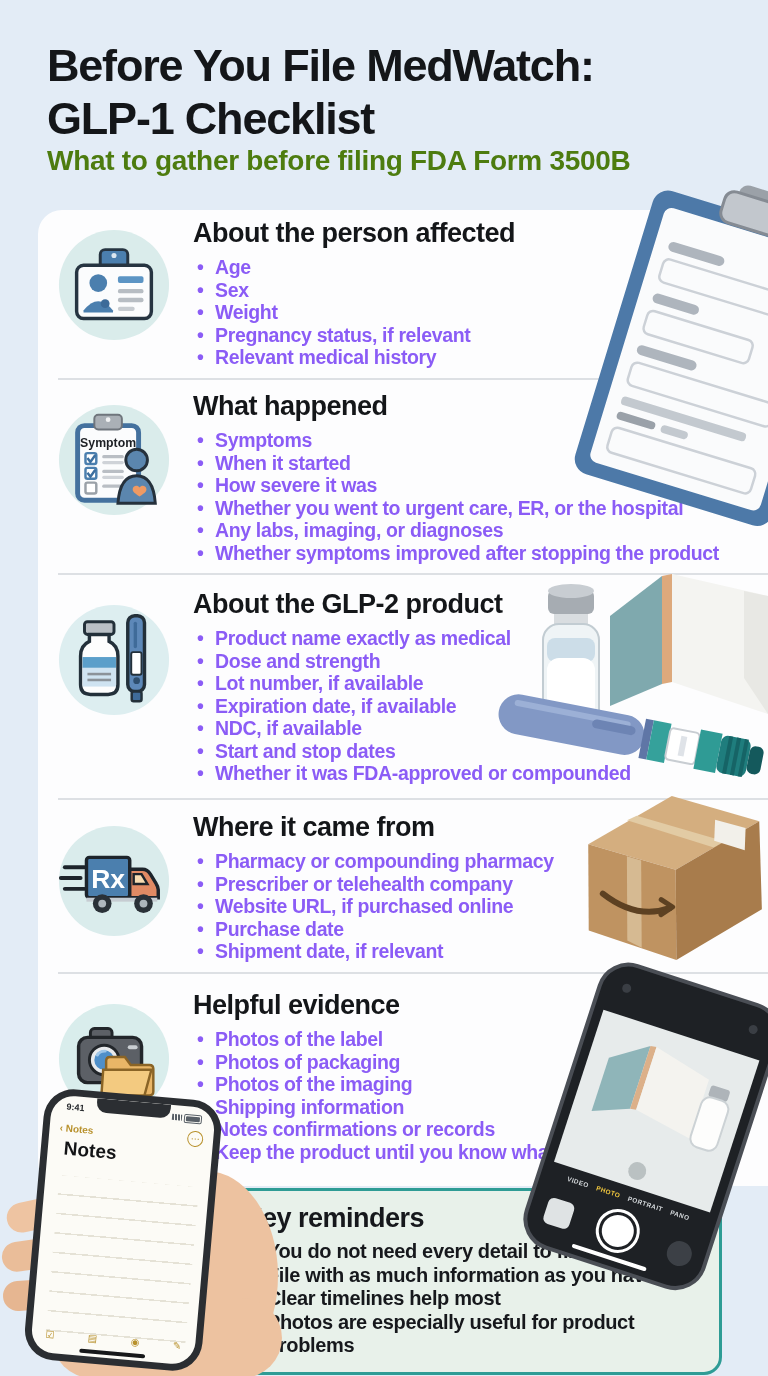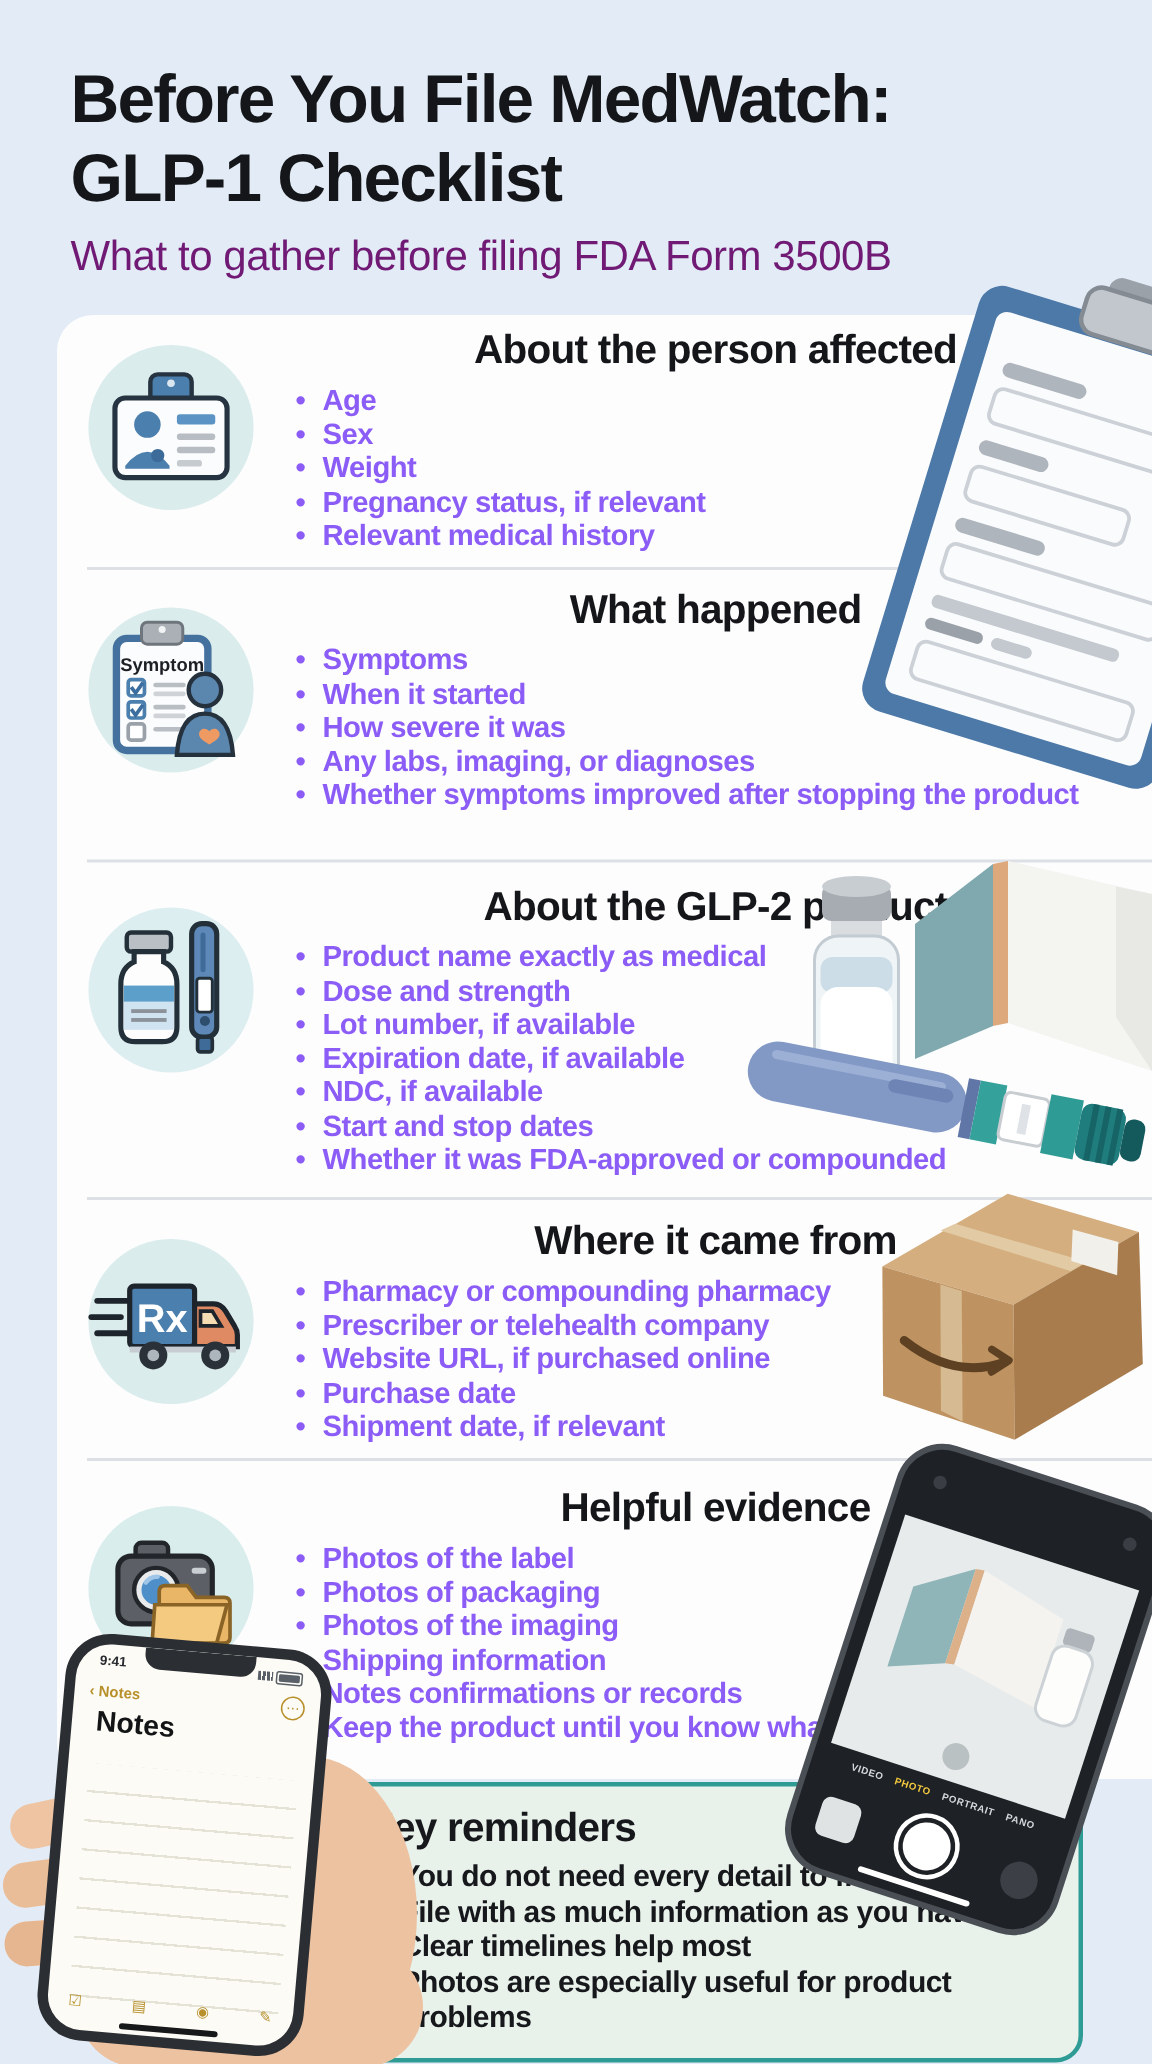--- a/index.html
+++ b/index.html
@@ -1,30 +1,30 @@
 <!DOCTYPE html>
 <html><head>
 <meta charset="utf-8">
 <style>
   html,body{margin:0;padding:0;background:#aab4c0;}
   .canvas{position:relative;width:768px;height:1376px;background:#e3ecf6;overflow:hidden;
     font-family:"Liberation Sans",sans-serif;color:#16181c;margin:0 auto;}
   
   .hdr{position:absolute;left:47px;top:40px;z-index:2;}
   .t1,.t2{font-size:45px;font-weight:bold;letter-spacing:-1.2px;line-height:1.17;color:#141619;}
-  .subtitle{font-size:28px;font-weight:400;letter-spacing:-.3px;margin-top:10px;color:#701a75;}
+  .subtitle{font-size:28px;font-weight:700;letter-spacing:-.3px;color:#4d7c0f;}
   
   .panel{position:absolute;left:38px;top:210px;width:730px;height:976px;background:#fdfdfe;
     border-radius:24px 0 0 24px;z-index:1;}
   .divider{position:absolute;left:20px;right:0;height:2px;background:#dde0e4;}
   
   .sec{position:absolute;left:55px;width:706px;display:flex;z-index:2;}
   .circle{width:118px;height:118px;flex:0 0 118px;}
   .sec-body{margin-left:20px;flex:1;}
-  .sec-title{margin:0 0 7px;font-size:27px;font-weight:bold;letter-spacing:-.5px;color:#141619;text-align:center;}
+  .sec-title{margin:0 0 7px;font-size:27px;font-weight:bold;letter-spacing:-.5px;color:#141619;}
   .sec-list{margin:0;padding:0;list-style:none;}
   .sec-list li{position:relative;font-size:19.5px;font-weight:bold;letter-spacing:-.35px;
     line-height:22.5px;padding-left:22px;color:#8b5cf6;}
   .sec-list li::before{content:"•";position:absolute;left:4px;}
   
   .reminders{position:absolute;left:218px;top:1188px;width:504px;background:#e8f1ea;
     border:3px solid #2e9c95;border-radius:18px;padding:12px 22px 14px;z-index:3;box-sizing:border-box;}
   .rem-title{margin:0 0 6px;font-size:27px;font-weight:bold;letter-spacing:-.5px;}
   .rem-list{margin:0;padding:0;list-style:none;}
   .rem-list li{position:relative;font-size:20px;font-weight:bold;letter-spacing:-.35px;
@@ -146,20 +146,21 @@
         <path d="M64 104 q2 -28 19 -28 q17 0 19 28 z" fill="#5b86ae" stroke="#25313c" stroke-width="3"></path>
         <path d="M86 88 c2-3 7-2 7 2 c0 3 -4 5 -7 7 c-3 -2 -7 -4 -7 -7 c0 -4 5 -5 7 -2 z" fill="#ef9a63"></path>
       </svg>
     </div>
     <div class="sec-body">
       <h2 class="sec-title">What happened</h2>
       <ul class="sec-list">
         <li>Symptoms</li>
         <li>When it started</li>
         <li>How severe it was</li>
+        <li>Whether you went to urgent care, ER, or the hospital</li>
         <li>Any labs, imaging, or diagnoses</li>
         <li>Whether symptoms improved after stopping the product</li>
       </ul>
     </div>
   </section>
 
   <section class="sec" style="top:589px">
     <div class="circle" style="margin-top:12px">
       <svg viewBox="0 0 120 120" width="118" height="118">
         <circle cx="60" cy="60" r="56" fill="#ddeef0"></circle>

